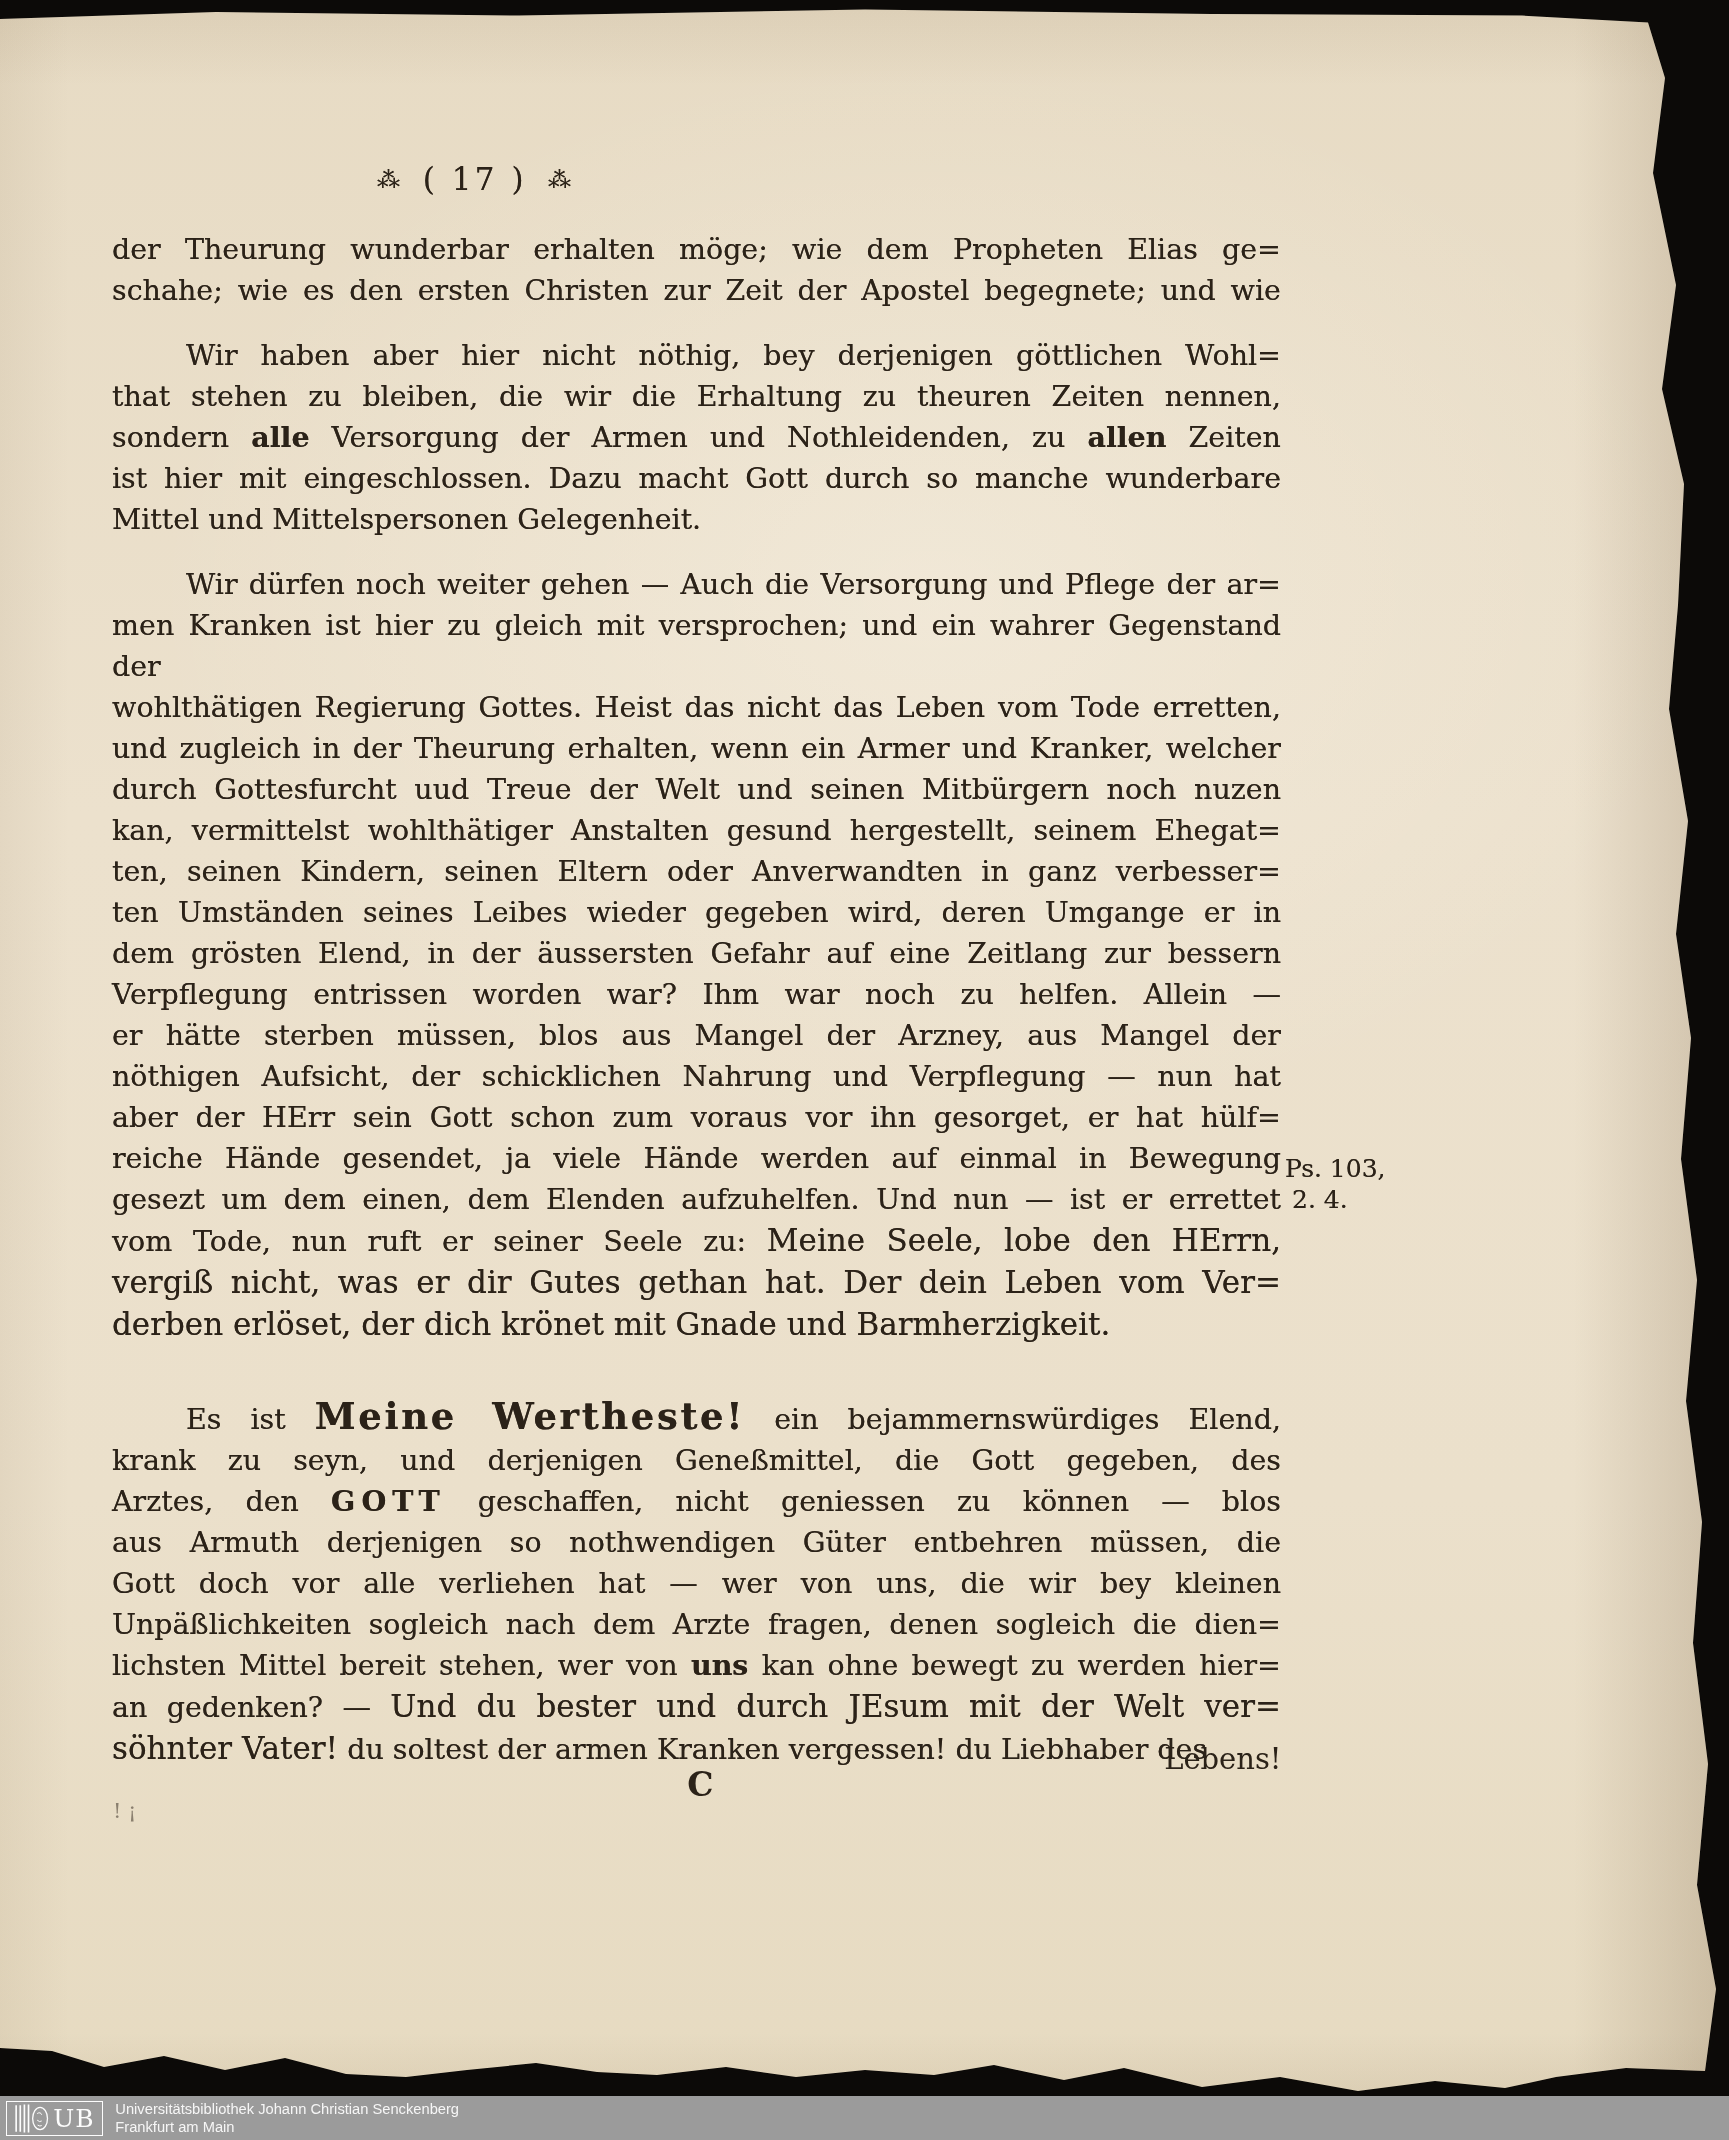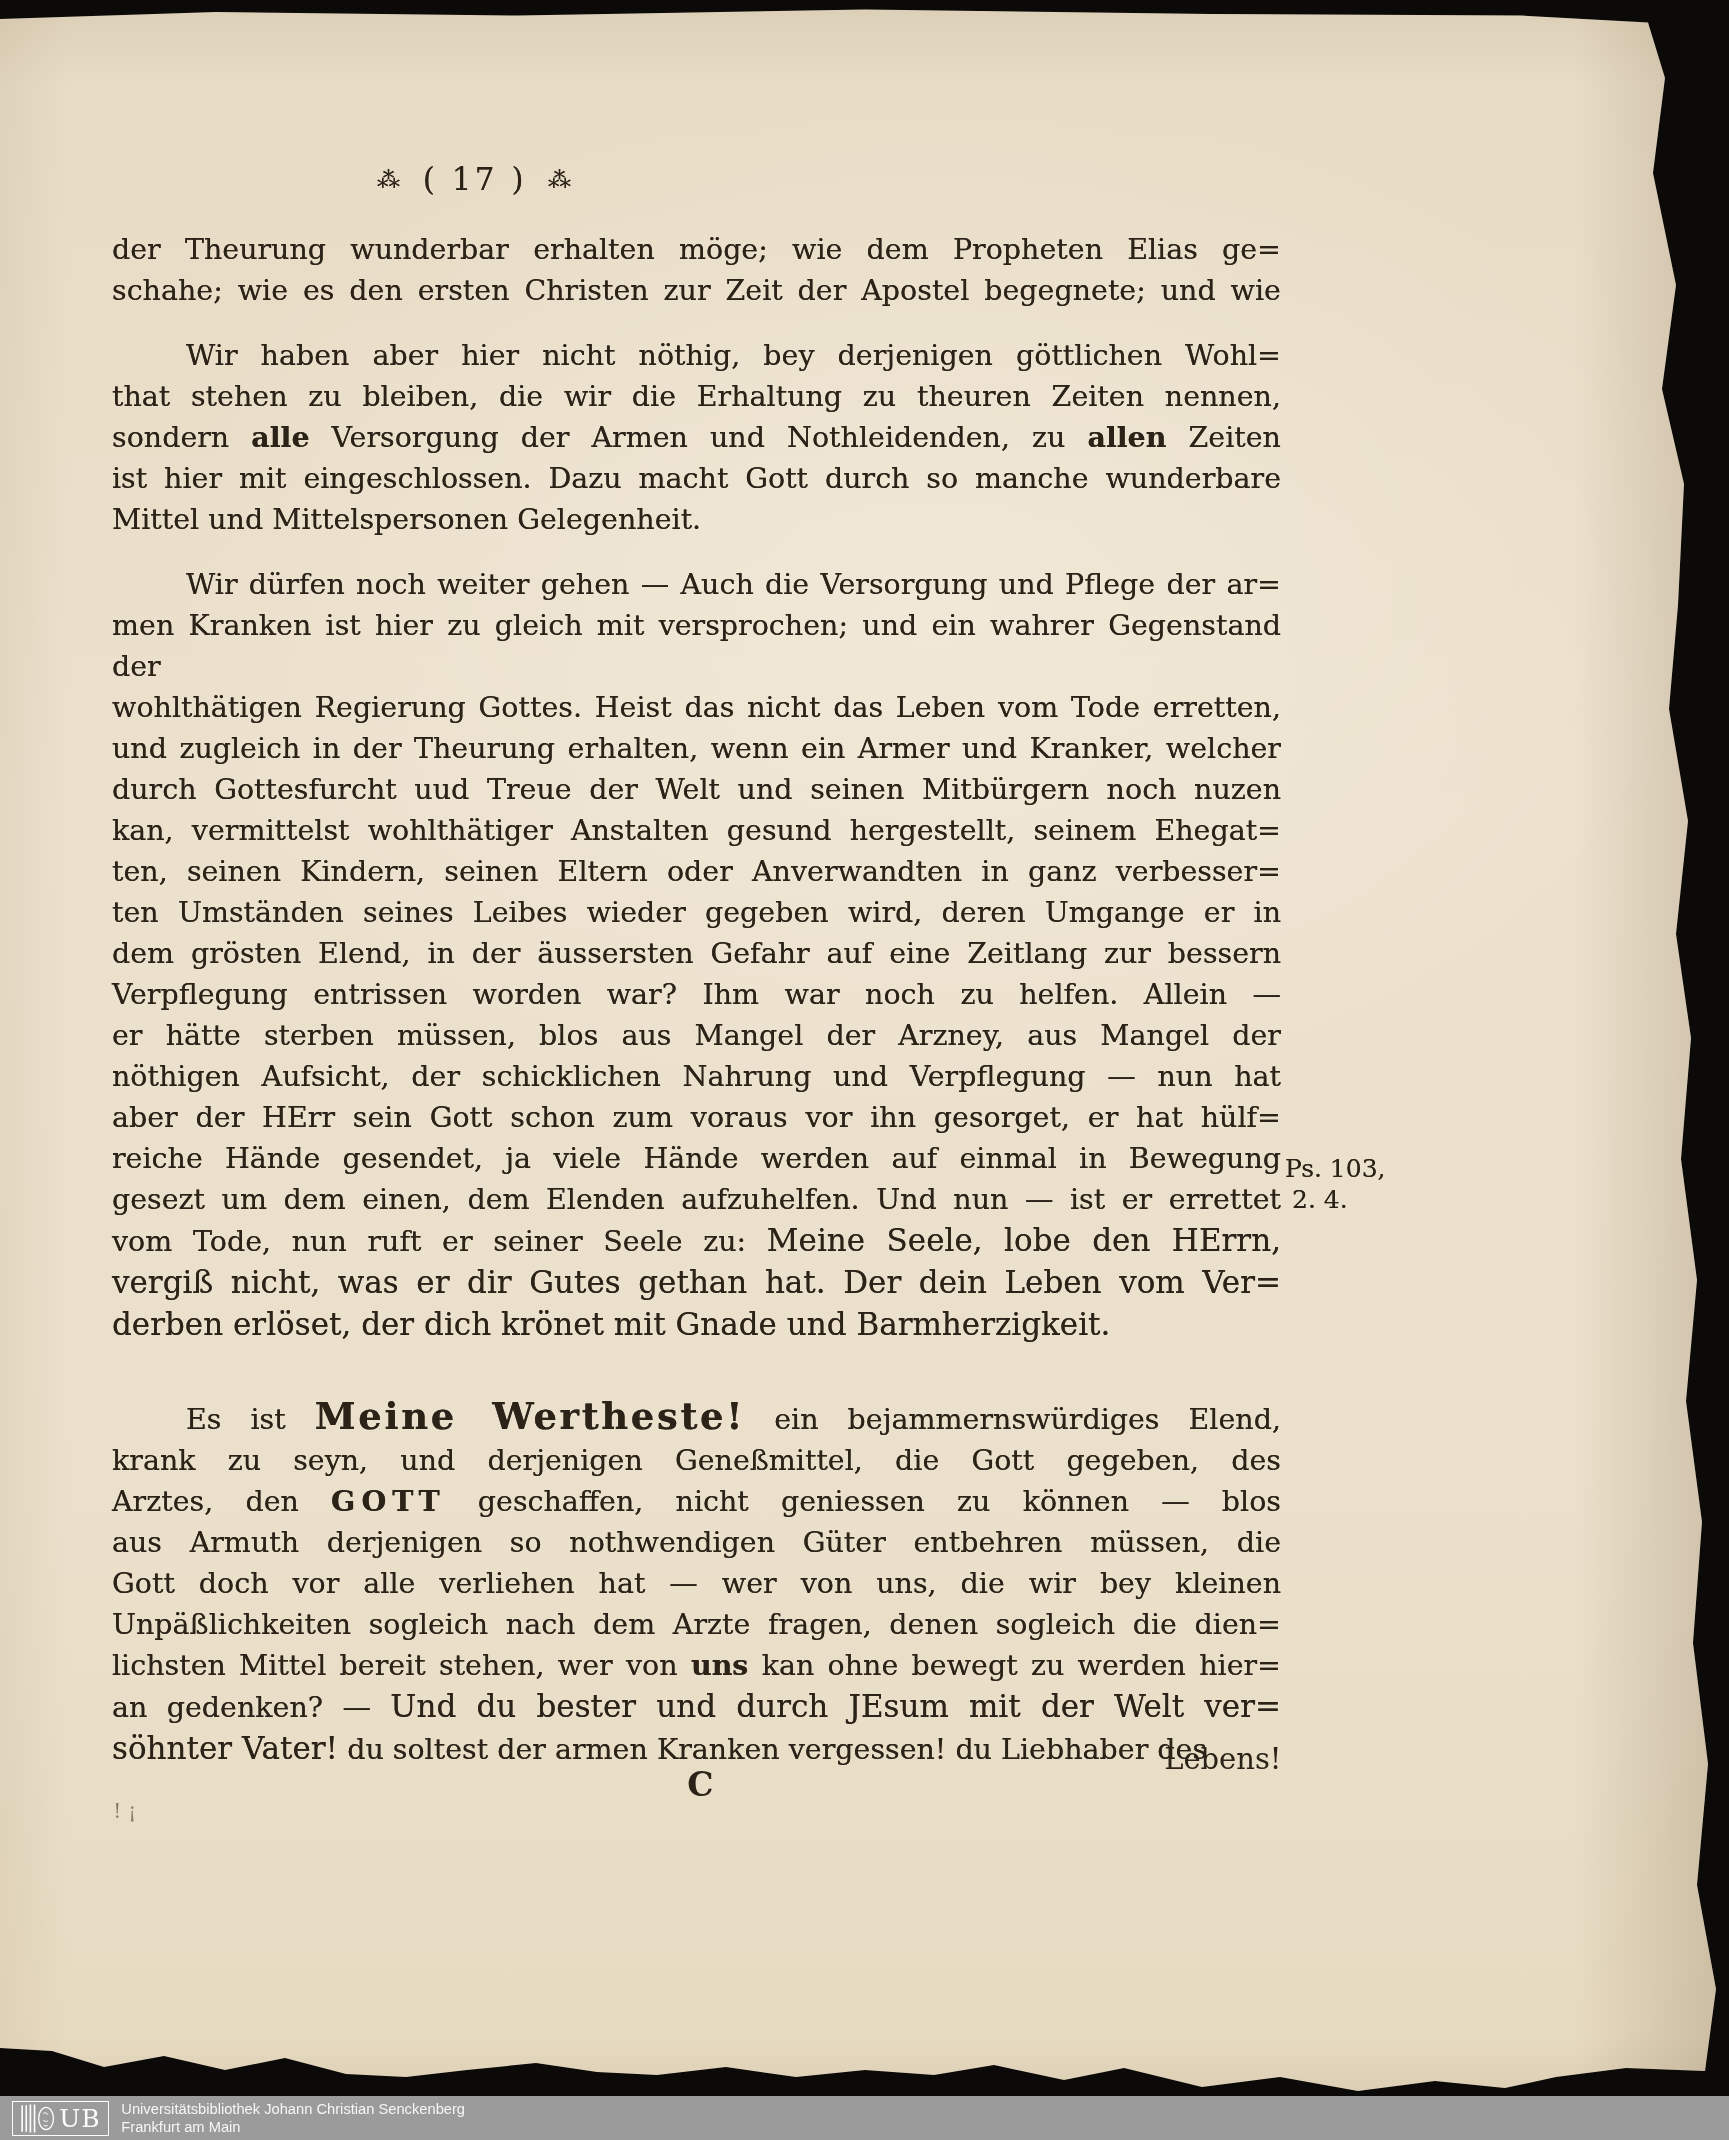--- a/index.html
+++ b/index.html
@@ -62,21 +62,21 @@
   .margin-note .l2{margin-left:7px;}
   
   .sigrow{position:absolute;left:116px;top:1742px;width:1169px;height:78px;color:#2b2218;}
   .signature{position:absolute;left:0;right:0;top:22.5px;text-align:center;font-size:33px;font-weight:bold;}
   .catchword{position:absolute;right:3.5px;top:0;font-size:29px;}
   .specks{position:absolute;left:113px;top:1800px;color:rgba(43,34,24,.5);font-size:21px;line-height:22.5px;}
   
   .footer{
     position:absolute;left:0;right:0;bottom:0;height:44px;
     background:#9b9b9b;
-    display:flex;align-items:center;gap:12px;padding-left:12px;box-sizing:border-box;
+    display:flex;align-items:center;gap:12px;padding-left:6px;box-sizing:border-box;
     font-family:"Liberation Sans", sans-serif;
     margin-top:20px;
   }
   .logo{
     display:flex;align-items:center;gap:1.7px;
     border:1.7px solid #fdfdfd;height:35px;box-sizing:border-box;
     padding:0 7.8px 0 2.6px;flex:0 0 auto;
   }
   .logo .ub{color:#fdfdfd;font-family:"DejaVu Serif", serif;font-size:25px;line-height:25px;letter-spacing:0.9px;}
   .footer-text{color:#f6f6f6;font-size:14.7px;line-height:18px;}

